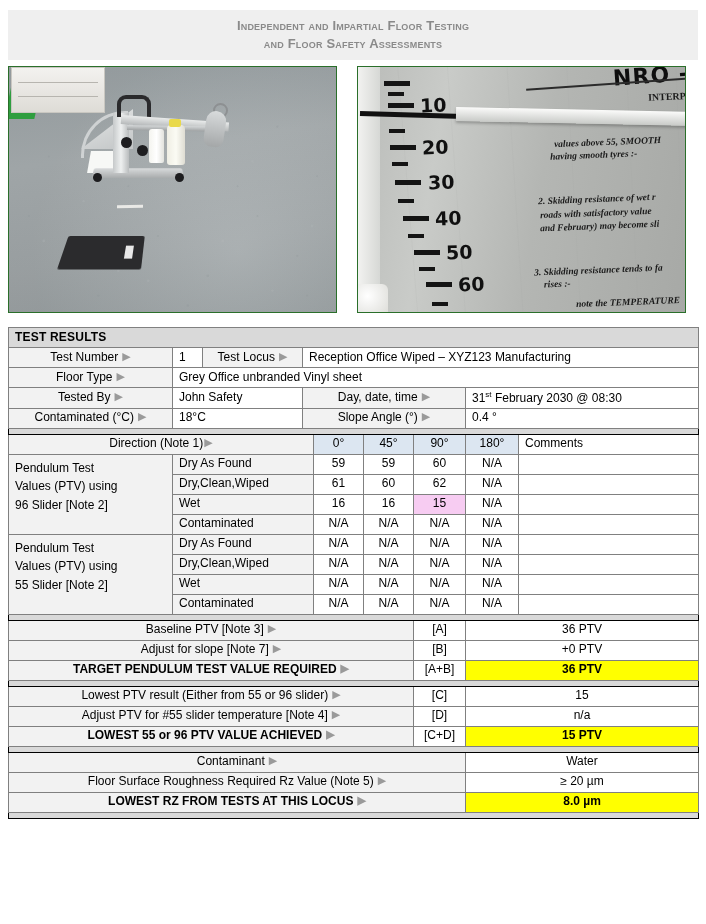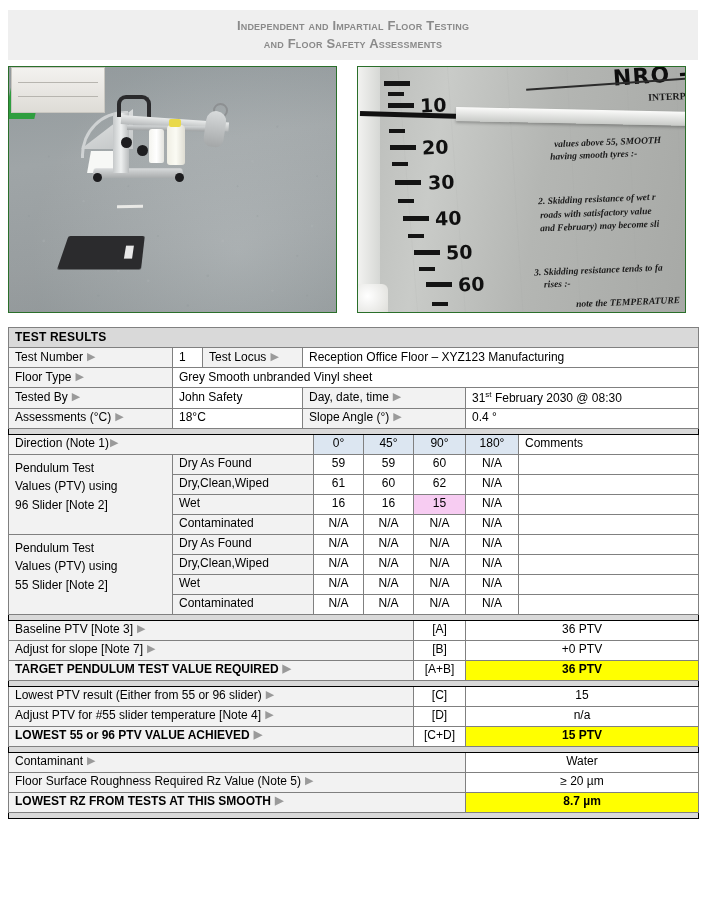--- a/index.html
+++ b/index.html
@@ -304,21 +304,21 @@
     border: 1px solid #808080;
     padding: 2px 6px;
     height: 20px;
     box-sizing: border-box;
     background: #ffffff;
     vertical-align: middle;
     line-height: 1.15;
   }
   td.lbl {
     background: #f2f2f2;
-    text-align: left;
+    text-align: center;
     white-space: nowrap;
   }
   td.lbl-left {
     background: #f2f2f2;
     text-align: left;
   }
   td.val { text-align: left; }
   td.ctr { text-align: center; }
   td.hdr-blue {
     background: #dce6f1;
@@ -491,37 +491,37 @@
     </colgroup>
     <tbody>
       <tr>
         <td class="title-cell" colspan="9">TEST RESULTS</td>
       </tr>
 
       <tr>
         <td class="lbl"><span>Test Number</span><span class="arrow">▶</span></td>
         <td class="val">1</td>
         <td class="lbl"><span>Test Locus</span><span class="arrow">▶</span></td>
-        <td class="val" colspan="6">Reception Office Floor – XYZ123 Manufacturing</td>
+        <td class="val" colspan="6">Reception Office Wiped – XYZ123 Manufacturing</td>
       </tr>
 
       <tr>
         <td class="lbl"><span>Floor Type</span><span class="arrow">▶</span></td>
-        <td class="val" colspan="8">Grey Smooth unbranded Vinyl sheet</td>
+        <td class="val" colspan="8">Grey Office unbranded Vinyl sheet</td>
       </tr>
 
       <tr>
         <td class="lbl"><span>Tested By</span><span class="arrow">▶</span></td>
         <td class="val" colspan="2">John Safety</td>
         <td class="lbl" colspan="4"><span>Day, date, time</span><span class="arrow">▶</span></td>
         <td class="val" colspan="2"><span>31</span><sup>st</sup><span> February 2030 @ 08:30</span></td>
       </tr>
 
       <tr>
-        <td class="lbl"><span>Assessments (°C)</span><span class="arrow">▶</span></td>
+        <td class="lbl"><span>Contaminated (°C)</span><span class="arrow">▶</span></td>
         <td class="val" colspan="2">18°C</td>
         <td class="lbl" colspan="4"><span>Slope Angle (°)</span><span class="arrow">▶</span></td>
         <td class="val" colspan="2">0.4 °</td>
       </tr>
 
       <tr class="sep">
           <td colspan="9"></td>
         </tr>
 
       <tr>
@@ -655,22 +655,22 @@
 
       <tr>
         <td class="lbl" colspan="7"><span>Contaminant</span><span class="arrow">▶</span></td>
         <td class="ctr" colspan="2">Water</td>
       </tr>
       <tr>
         <td class="lbl" colspan="7"><span>Floor Surface Roughness Required Rz Value (Note 5)</span><span class="arrow">▶</span></td>
         <td class="ctr" colspan="2">≥ 20 µm</td>
       </tr>
       <tr>
-        <td class="lbl bold" colspan="7"><span>LOWEST RZ FROM TESTS AT THIS SMOOTH</span><span class="arrow">▶</span></td>
-        <td class="yellow" colspan="2">8.7 µm</td>
+        <td class="lbl bold" colspan="7"><span>LOWEST RZ FROM TESTS AT THIS LOCUS</span><span class="arrow">▶</span></td>
+        <td class="yellow" colspan="2">8.0 µm</td>
       </tr>
 
       <tr class="sep">
           <td colspan="9"></td>
         </tr>
     </tbody>
   </table>
 
 </div>
 

